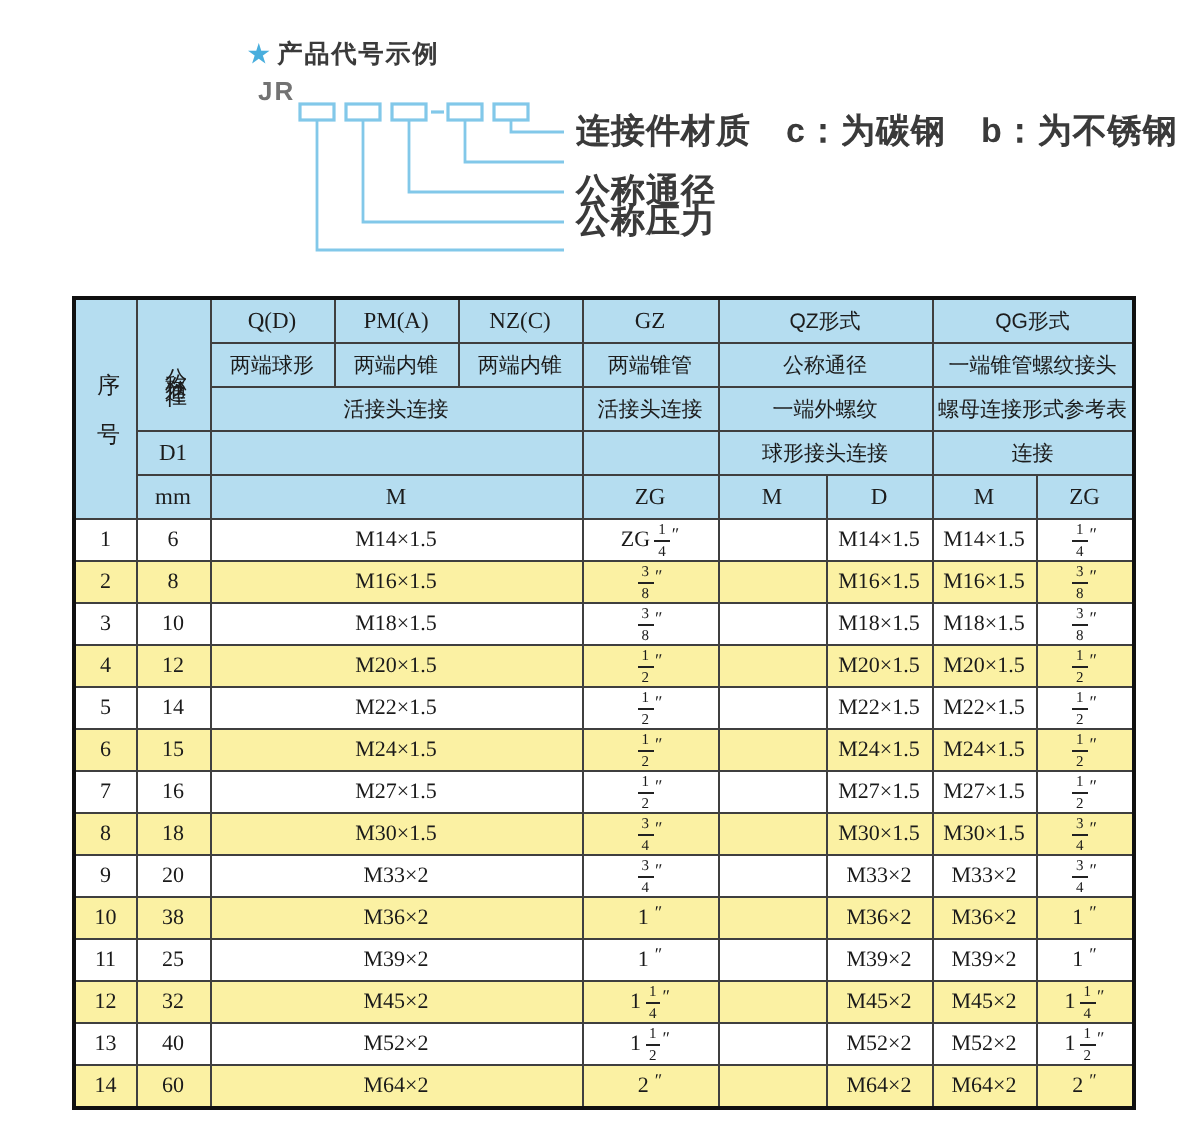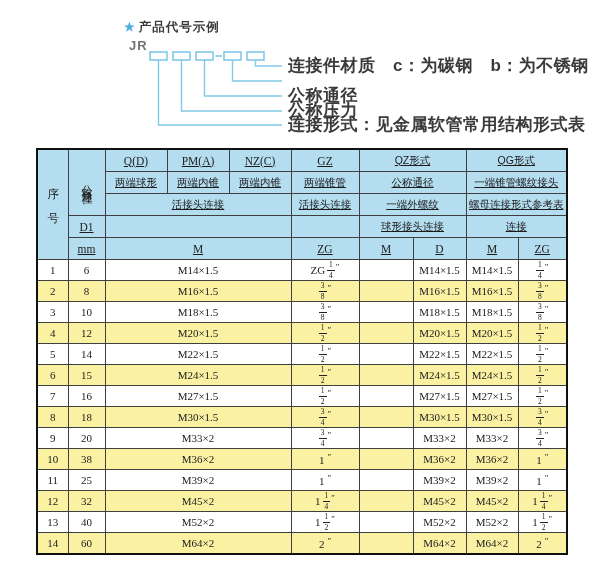--- a/index.html
+++ b/index.html
@@ -18,21 +18,21 @@
   
   .table-title{position:absolute;left:36px;top:116px;margin:0;font-size:18px;font-weight:bold;
                font-style:italic;font-family:"DejaVu Serif",serif;color:#111;letter-spacing:2px;}
 
   
   table.ref{position:absolute;left:36px;top:148px;width:530px;border-collapse:collapse;
             table-layout:fixed;border:2px solid #101010;}
   table.ref th, table.ref td{border:1px solid #3f3f3f;padding:0 1px;text-align:center;
             vertical-align:middle;overflow:hidden;}
   thead th{background:var(--header-bg,#b5ddf0);font-weight:normal;color:#1c1c1c;
-           font-size:10.5px;height:21px;text-decoration:underline;}
+           font-size:10.5px;height:21px;}
   thead th.lat{font-family:"Liberation Serif",serif;font-size:11.5px;}
   tbody td{height:20px;font-family:"Liberation Serif",serif;font-size:11px;color:#1a1a1a;background:#fff;}
   tbody tr.alt td{background:var(--row-alt-bg,#fbf1a3);}
 
   .vtext{writing-mode:vertical-rl;text-orientation:upright;letter-spacing:3px;font-size:11px;}
   .vtext.seq{letter-spacing:26px;font-size:11.5px;}
 
   
   .fr{display:inline-block;vertical-align:middle;text-align:center;line-height:1;
       font-size:7.5px;font-family:"Liberation Serif",serif;}
@@ -64,21 +64,20 @@
         <polyline points="146.5,55 146.5,120 270,120"></polyline>
       </g>
     </svg>
     <div class="diag-heading">
       <span class="star">★</span><span>产品代号示例</span>
     </div>
     <div class="code-prefix">JR</div>
     <div class="dlabel" style="top:53px">连接件材质　c：为碳钢　b：为不锈钢</div>
     <div class="dlabel" style="top:83px">公称通径</div>
     <div class="dlabel" style="top:98px">公称压力</div>
-    <div class="dlabel" style="top:112px">连接形式：见金属软管常用结构形式表</div>
   </div>
 
 
   <table class="ref">
     <colgroup>
       <col style="width:31px">
         <col style="width:37px">
       <col style="width:62px">
         <col style="width:62px">
         <col style="width:62px">

